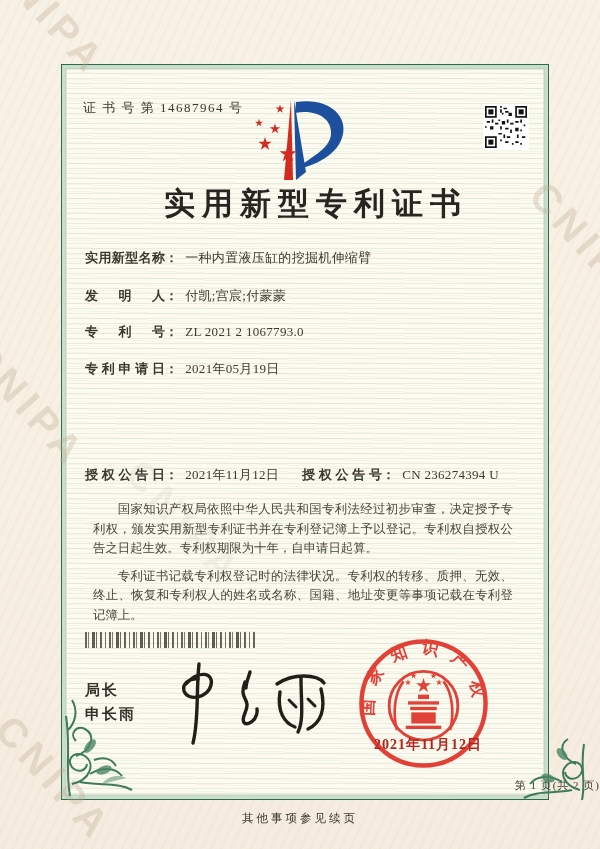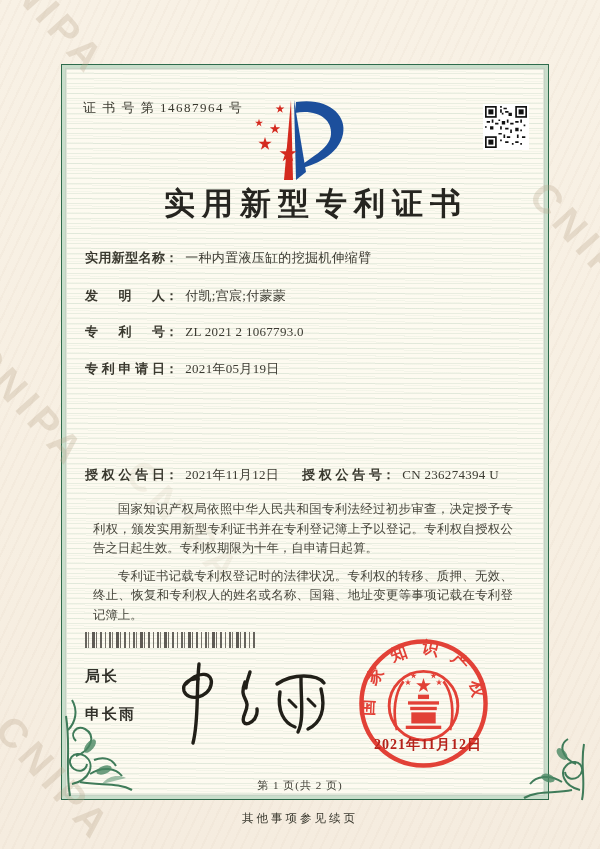--- a/index.html
+++ b/index.html
@@ -71,21 +71,21 @@
     position:absolute;left:85px;font-family:"Liberation Sans","DejaVu Sans",sans-serif;
     font-size:15px;font-weight:700;color:#33322b;letter-spacing:2px;
   }
   .sig{position:absolute;left:158px;top:652px;}
   .sealwrap{position:absolute;left:357px;top:637px;width:133px;height:133px;opacity:.93;}
   .stampdate{
     position:absolute;left:360px;top:736px;width:136px;text-align:center;
     font-size:14px;font-weight:700;color:#b5221a;letter-spacing:1px;z-index:6;
   }
   .pageinfo{
-    position:absolute;top:778px;left:0;width:100%;text-align:center;
+    position:absolute;top:778px;left:0;width:100%;text-align:right;
     font-size:11px;color:#3f3e35;letter-spacing:1px;
   }
   .footnote{
     position:absolute;top:811px;left:0;width:100%;text-align:center;
     font-size:11.5px;color:#3a392f;letter-spacing:3px;
   }
   .orn{position:absolute;z-index:5;}
   svg{display:block;}
 </style>
 </head>
@@ -170,21 +170,21 @@
       </span>
     </div>
 
     <div class="bodytext">
       <p>国家知识产权局依照中华人民共和国专利法经过初步审查，决定授予专利权，颁发实用新型专利证书并在专利登记簿上予以登记。专利权自授权公告之日起生效。专利权期限为十年，自申请日起算。</p>
       <p>专利证书记载专利权登记时的法律状况。专利权的转移、质押、无效、终止、恢复和专利权人的姓名或名称、国籍、地址变更等事项记载在专利登记簿上。</p>
     </div>
 
     <div class="barcode"></div>
 
-    <div class="director" style="top:667px">局长</div>
+    <div class="director" style="top:681px">局长</div>
     <div class="director" style="top:705px">申长雨</div>
 
     <div class="sig">
       <svg width="182" height="96" viewBox="0 0 182 96" fill="none" stroke="#211f18" stroke-width="3.4" stroke-linecap="round">
         <path d="M28,32 C40,18 56,20 53,33 C50,46 30,50 26,39 C24,32 31,26 40,27"></path>
         <path d="M41,12 C38,40 41,68 35,91"></path>
         <path d="M92,20 C90,27 88,31 88,36"></path>
         <path d="M87,30 C80,49 94,45 87,61 C79,79 101,72 99,57"></path>
         <path d="M119,32 C135,21 159,22 166,31"></path>
         <path d="M143,26 C143,50 146,68 140,80"></path>

